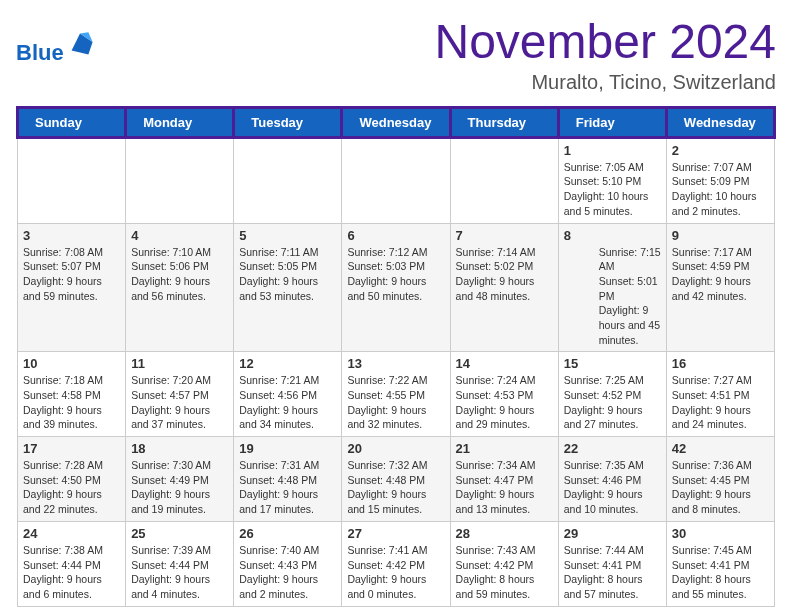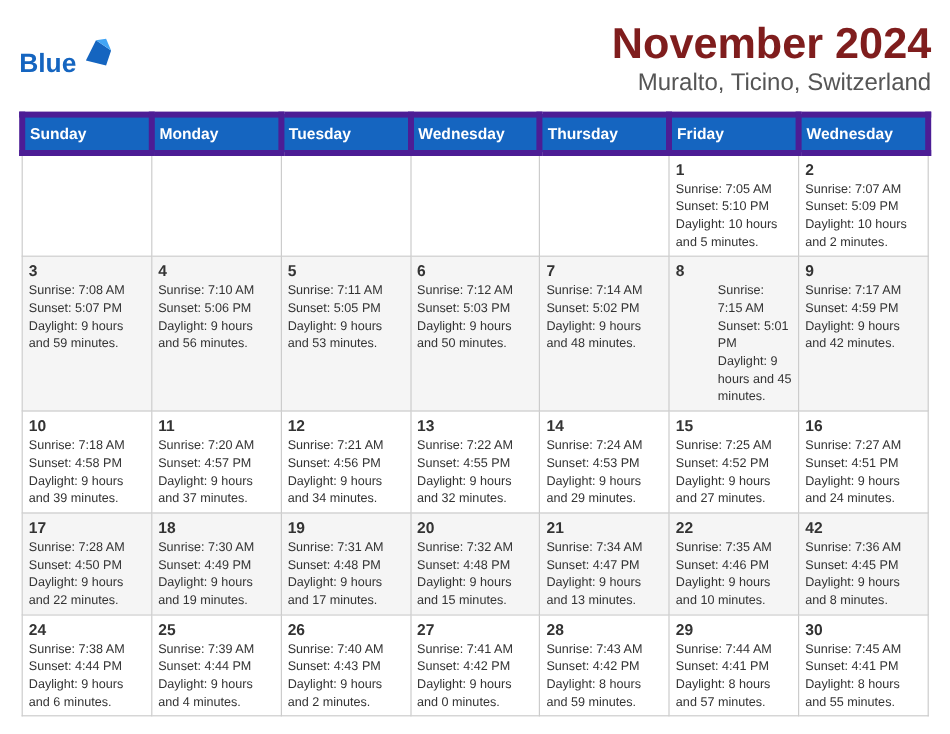--- a/index.html
+++ b/index.html
@@ -30,42 +30,42 @@
     .logo-text .blue { color: #1565c0; }
     .logo-icon {
       width: 28px;
       height: 28px;
       margin-left: 2px;
     }
     .title-area {
       text-align: right;
     }
     .month-title {
-      font-size: 36px;
-      font-weight: bold;
-      color: #7f1d1d;
+      font-size: 48px;
+      font-weight: normal;
+      color: #4c1d95;
       line-height: 1.1;
     }
     .location {
       font-size: 20px;
       color: #555;
       margin-top: 2px;
     }
     table {
       width: 100%;
       border-collapse: collapse;
     }
     thead th {
       background-color: #1565c0;
       color: #fff;
       font-size: 13px;
       font-weight: bold;
-      padding: 6px 4px;
+      padding: 6px 16px;
       text-align: left;
-      border: 5px solid #4c1d95;
+      border: 3px solid #4c1d95;
     }
     tbody td {
       border: 1px solid #ccc;
       vertical-align: top;
       padding: 4px 5px;
       font-size: 11px;
       color: #333;
       width: calc(100% / 7);
       min-height: 80px;
       background: #fff;

